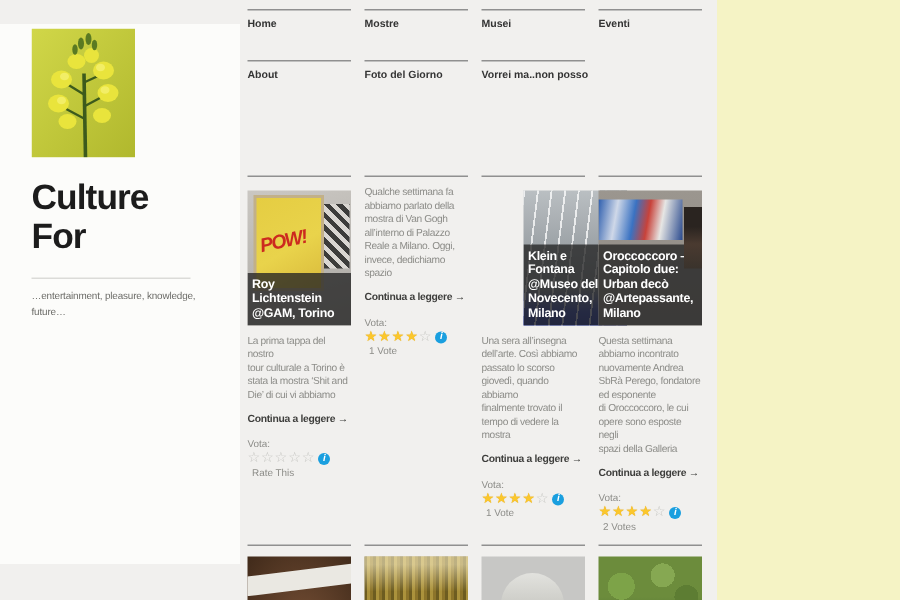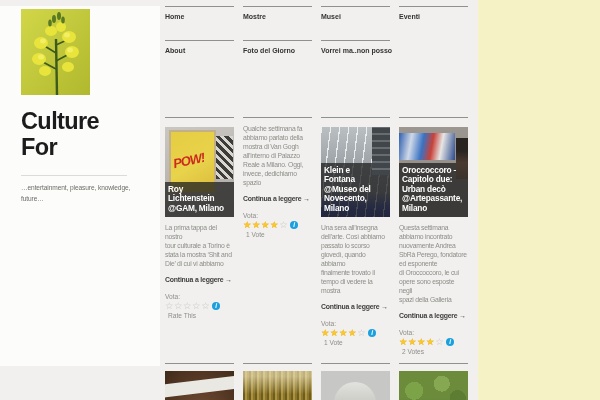--- a/index.html
+++ b/index.html
@@ -4,21 +4,21 @@
 <style>
   html,body{margin:0;padding:0;}
   body{
     width:600px;height:400px;overflow:hidden;position:relative;
     background:#f5f3c5;
     font-family:"Liberation Sans","DejaVu Sans",sans-serif;
     -webkit-font-smoothing:antialiased;
   }
   .content{position:absolute;left:0;top:0;width:478px;height:400px;background:#f1f0ee;}
   
-  .sidebar{position:absolute;left:0;top:6px;width:160px;height:360px;background:#fcfcfa;}
+  .sidebar{position:absolute;left:0;top:16px;width:160px;height:360px;background:#fcfcfa;}
   .logo{position:absolute;left:21px;top:3px;width:69px;height:86px;overflow:hidden;}
   .site-title{position:absolute;left:21px;top:102px;width:118px;margin:0;
     font-size:23.5px;font-weight:bold;color:#1c1c1c;line-height:1.12;letter-spacing:-0.6px;white-space:pre-line;}
   .sidebar-divider{position:absolute;left:21px;top:169px;width:106px;border-top:1px solid #dbdbd8;}
   .tagline{position:absolute;left:21px;top:177px;width:118px;
     font-size:6.6px;line-height:1.6;color:#6c6c68;white-space:pre-line;letter-spacing:-0.1px;}
   
   .main{position:absolute;left:160px;top:0;width:318px;height:400px;}
   .nav{display:grid;grid-template-columns:repeat(4,69px);column-gap:9px;padding:6px 0 0 5px;}
   .nav-item{height:27px;border-top:1px solid #909090;padding-top:6px;
@@ -54,21 +54,21 @@
   .t2{background:linear-gradient(180deg,#cdd6da 0%,#e9efef 28%,#dfe5e1 52%,#c9d0c8 74%,#8e2f22 88%,#7a2a1e 100%);}
   .t2::before{content:"";position:absolute;left:22px;top:4px;width:26px;height:56px;
     background:linear-gradient(200deg,#1d4531 0%,#143028 70%,#1a1a1a 100%);
     border-radius:45% 55% 40% 50%;transform:rotate(14deg);}
   .t2::after{content:"";position:absolute;left:6px;top:38px;width:12px;height:10px;
     background:radial-gradient(circle at 30% 40%,#e8d84a 0 2px,transparent 2px),
                radial-gradient(circle at 70% 30%,#e0b03a 0 2px,transparent 2px),
                radial-gradient(circle at 50% 70%,#c8c8c0 0 2px,transparent 2px),#a8b098;border-radius:40%;}
   .t3{background:
       repeating-linear-gradient(97deg,rgba(255,255,255,0.75) 0 1.2px,rgba(255,255,255,0) 1.2px 9px),
-      linear-gradient(180deg,#babfc2 0%,#9aa0a4 45%,#878d91 72%,#2a3fae 90%,#1c2f9c 100%);}
+      linear-gradient(180deg,#babfc2 0%,#9aa0a4 45%,#878d91 72%,#2a3fae 90%,#1c2f9c 100%); margin-left: 28px;}
   .t3::after{content:"";position:absolute;right:0;top:0;width:18px;height:48px;
     background:repeating-linear-gradient(0deg,#41464b 0 5px,#666c70 5px 7px);}
   .t4{background:linear-gradient(180deg,#9b968f 0%,#8e8983 100%);}
   .t4::before{content:"";position:absolute;left:0;top:6px;width:56px;height:27px;
     background:linear-gradient(100deg,#2f5fae 0%,#cfd8e8 22%,#3a72c2 42%,#c8423a 58%,#e6e6e4 74%,#2a4a8e 100%);}
   .t4::after{content:"";position:absolute;right:0;top:11px;width:12px;height:41px;
     background:linear-gradient(180deg,#2a2420 0 32%,#4a3a30 60%,#3a332c 100%);}
   .b1{background:radial-gradient(ellipse at 52% 65%,#7d5439 0%,#60402a 45%,#402a1a 100%);}
   .b1::before{content:"";position:absolute;left:-3px;top:9px;width:78px;height:13px;
     background:#eae8e2;transform:rotate(-7deg);border-radius:3px;}
@@ -144,21 +144,21 @@
       <div class="nav-item">About</div>
       <div class="nav-item">Foto del Giorno</div>
       <div class="nav-item">Vorrei ma..non posso</div>
     </nav>
   <div class="posts" id="posts">
   <article class="post row1">
     <div class="thumb t1">
       <span class="pow">POW!</span>
       <div class="overlay">Roy
 Lichtenstein
-@GAM, Milano</div>
+@GAM, Torino</div>
     </div>
     <div class="excerpt">La prima tappa del nostro
 tour culturale a Torino è
 stata la mostra ‘Shit and
 Die’ di cui vi abbiamo</div>
     <div class="more">Continua a leggere →</div>
     <div class="vote-label">Vota:</div>
     <div class="stars"><span class="star empty">☆</span><span class="star empty">☆</span><span class="star empty">☆</span><span class="star empty">☆</span><span class="star empty">☆</span><span class="info-badge">i</span></div>
     <div class="vote-count">Rate This</div>
   </article>

